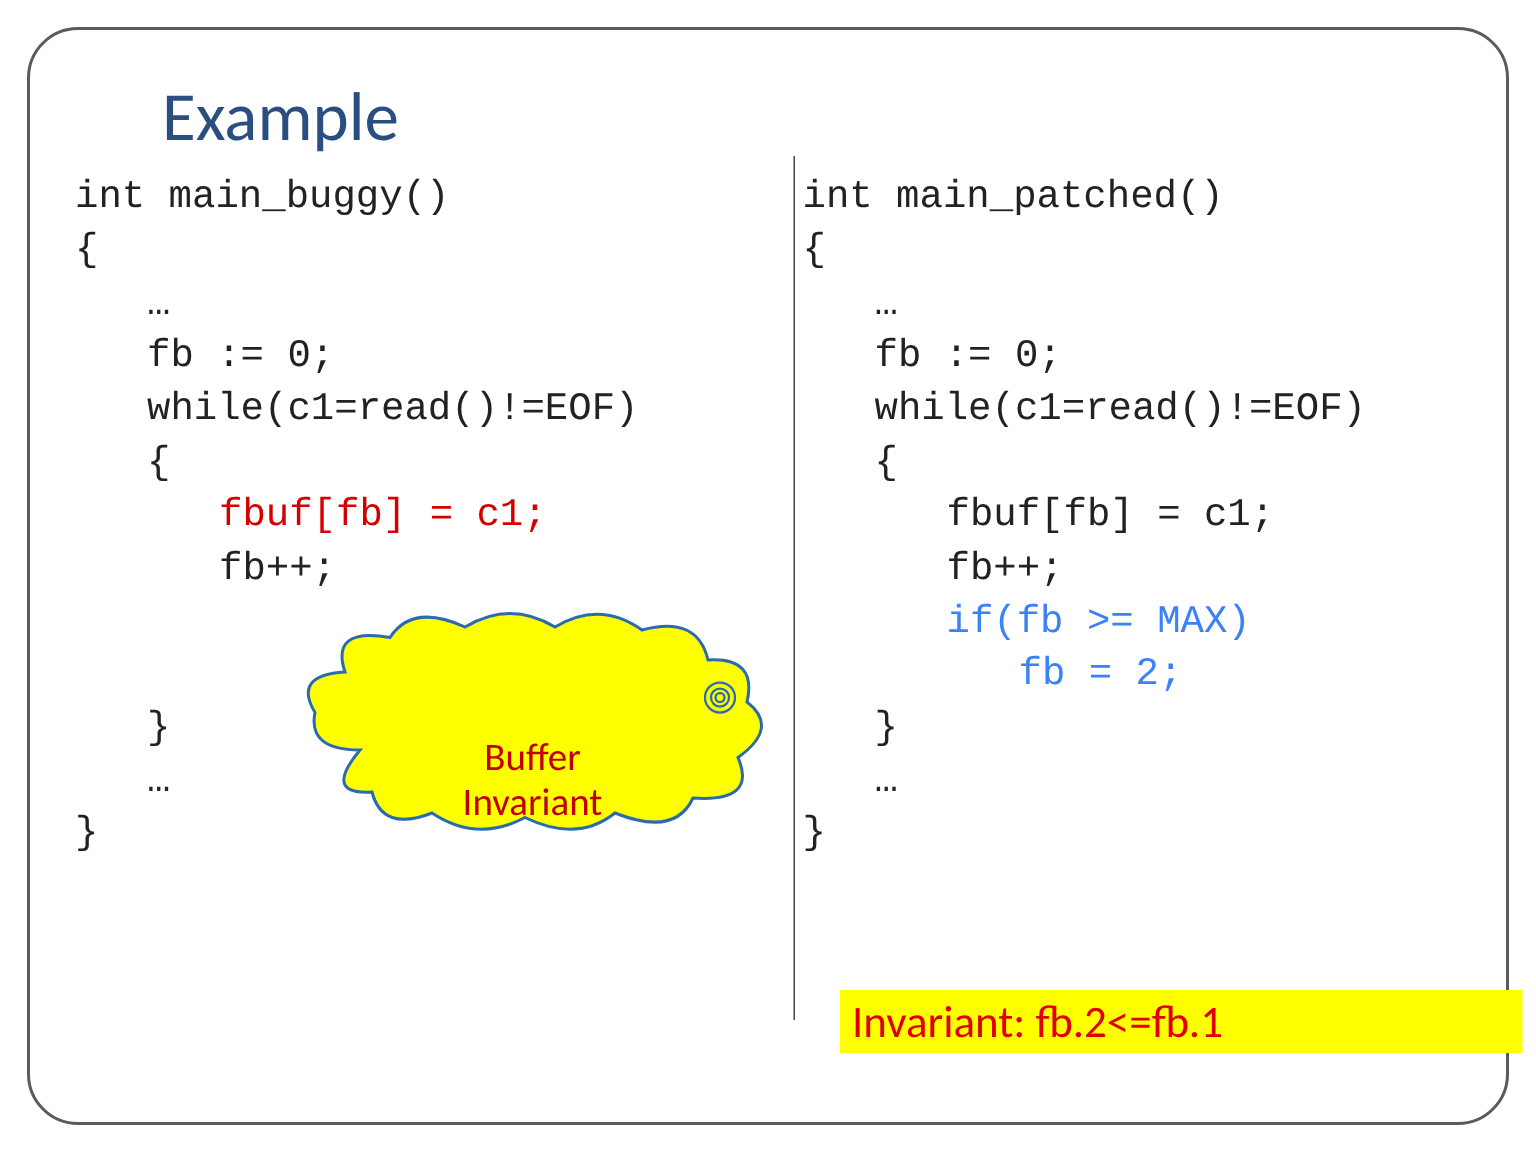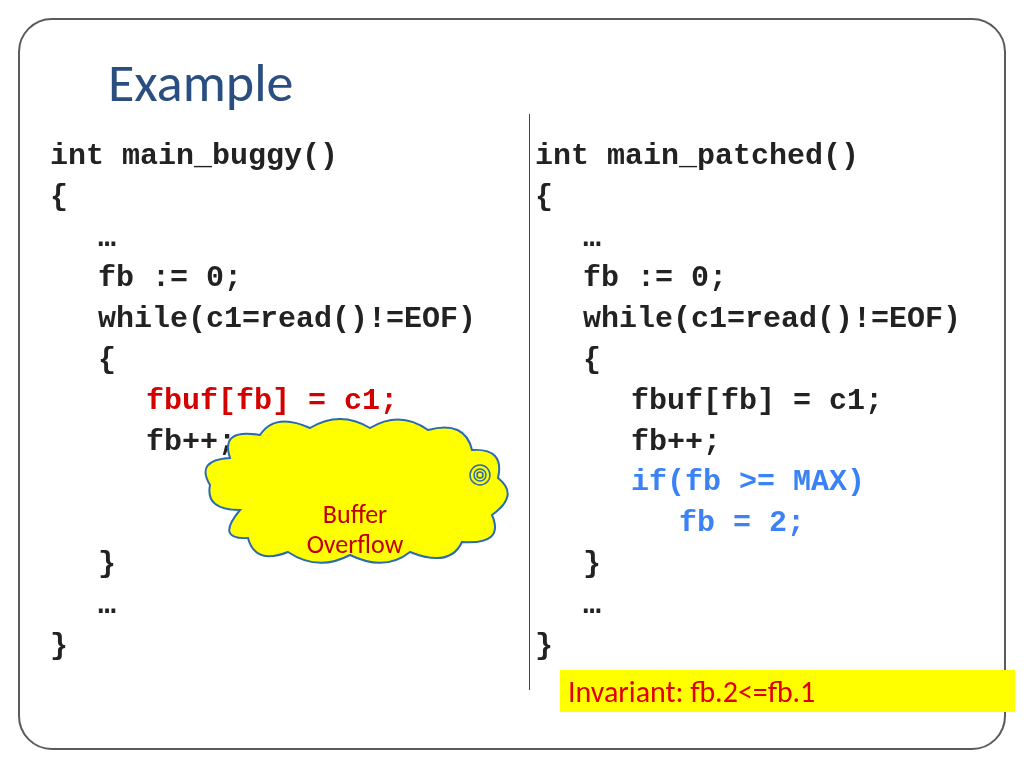--- a/index.html
+++ b/index.html
@@ -16,39 +16,38 @@
     top: 18px;
     left: 18px;
     right: 18px;
     bottom: 18px;
     border: 2px solid #5b5b5b;
     border-radius: 34px;
     box-sizing: border-box;
     padding: 30px 30px 30px 30px;
   }
   .title {
-    font-size: 54px;
+    font-size: 46px;
     color: #2a4e80;
     margin: 0 0 4px 58px;
     font-weight: 400;
   }
   .columns {
     position: relative;
     height: 580px;
   }
   .col {
     position: absolute;
-    top: 16px;
+    top: 4px;
     width: 485px;
     font-family: Consolas, "Courier New", monospace;
-    font-size: 30px;
+    font-size: 26px;
     line-height: 1.36;
     white-space: pre;
     color: #222;
-    font-weight: bold;
   }
   .col.left  { left: 0; }
   .col.right { left: 485px; }
   .divider {
     position: absolute;
     top: -6px;
     left: 479px;
     width: 0;
     height: 576px;
     border-left: 1px solid #444;
@@ -161,21 +160,21 @@
 
         <g stroke="#2a6bb0" stroke-width="1.5" fill="none">
           <circle cx="280" cy="55" r="10"></circle>
           <circle cx="280" cy="55" r="6"></circle>
           <circle cx="280" cy="55" r="3"></circle>
         </g>
       </svg>
       <div class="cloud-label">
         <div>
           <span>Buffer</span><br>
-          <span>Overflow</span>
+          <span>Invariant</span>
         </div>
       </div>
     </div>
 
     <div class="invariant-box">
       <span class="invariant-text">Invariant: fb.2&lt;=fb.1</span>
     </div>
 
   </div>
 </div>

